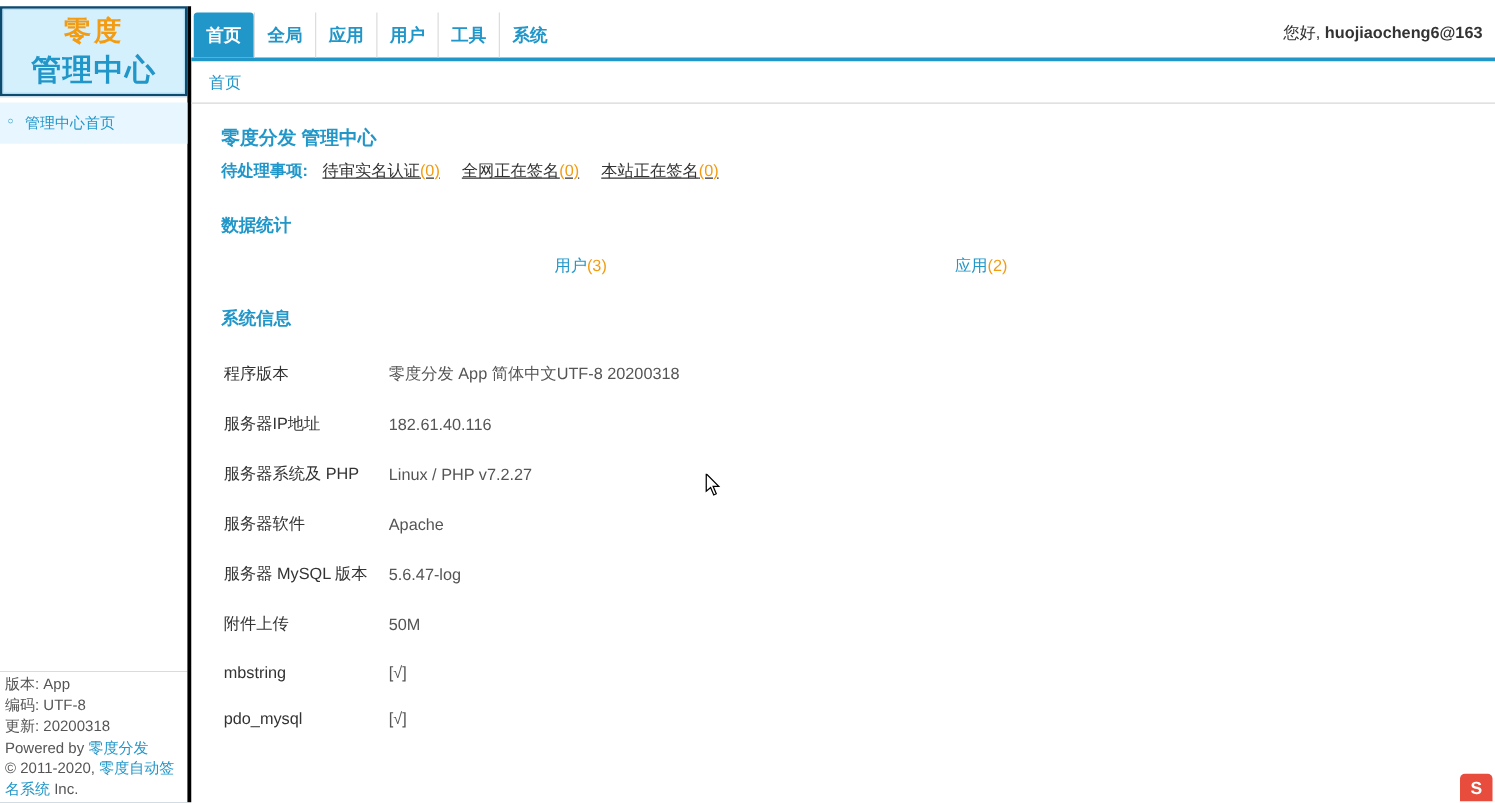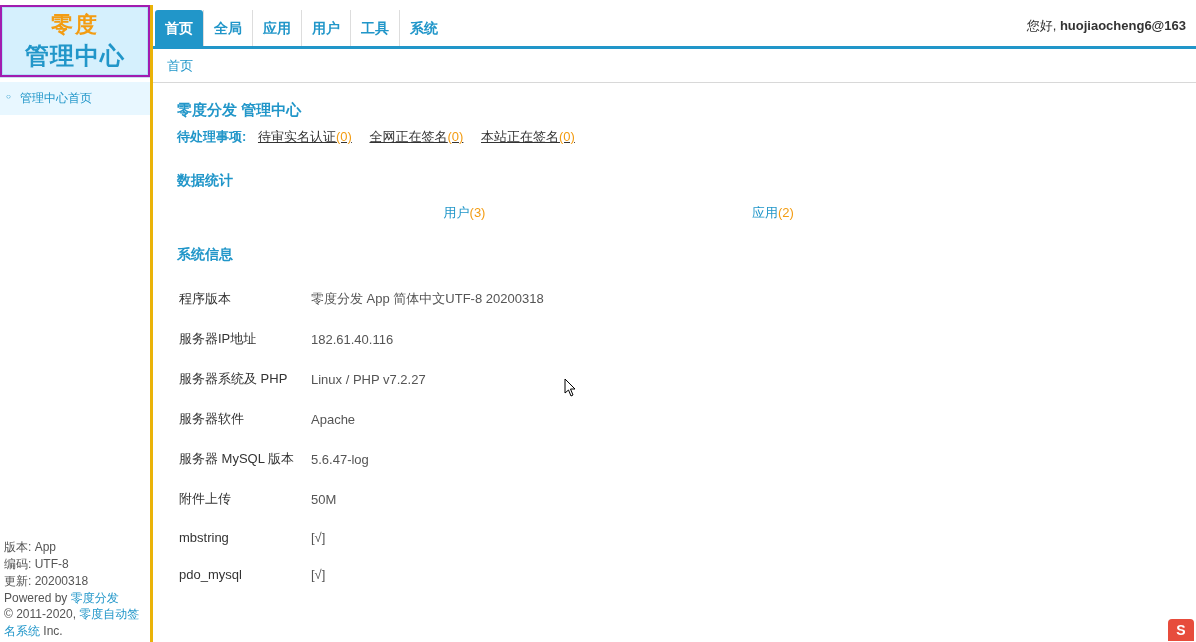--- a/index.html
+++ b/index.html
@@ -3,34 +3,34 @@
 <meta charset="utf-8">
 <style>
 * { margin: 0; padding: 0; box-sizing: border-box; }
 body { font-family: "Microsoft YaHei", Arial, sans-serif; font-size: 13px; color: #333; background: #fff; width: 1196px; height: 642px; overflow: hidden; position: relative; }
 
 .top-strip { height: 5px; background: #fff; border-bottom: 1px solid transparent; }
 
 .layout { display: flex; height: 637px; }
 
 
-.left-col { width: 150px; background: #a21caf; display: flex; flex-direction: column; }
+.left-col { width: 150px; background: #0c4a6e; display: flex; flex-direction: column; }
 .logo-box { height: 68px; background: #d5f0fd; display: flex; flex-direction: column; align-items: center; justify-content: center; border: 1px solid #b3e0f7; margin: 2px; }
 .logo-line1 { color: #f39c12; font-size: 22px; font-weight: bold; letter-spacing: 2px; }
 .logo-line2 { color: #2196c9; font-size: 24px; font-weight: bold; letter-spacing: 1px; }
 
 .side-menu { flex: 1; background: #fff; border-top: 1px solid #cde; padding-top: 4px; }
 .side-item { padding: 8px 8px 8px 20px; background: #e8f7ff; color: #2196c9; font-size: 12px; position: relative; cursor: pointer; }
 .side-item::before { content: "○"; position: absolute; left: 6px; font-size: 8px; color: #2196c9; top: 10px; }
 
 .footer-info { font-size: 12px; color: #555; padding: 2px 4px; line-height: 1.4; background: #fff; }
 .footer-info a { color: #2196c9; text-decoration: none; }
 
 
-.right-col { flex: 1; display: flex; flex-direction: column; border-left: 3px solid #eab308; }
+.right-col { flex: 1; display: flex; flex-direction: column; border-left: 3px solid #000000; }
 
 .nav-bar { height: 44px; background: #fff; display: flex; align-items: center; border-bottom: 3px solid #2196c9; padding-right: 10px; }
 .nav-tabs { display: flex; height: 100%; align-items: flex-end; padding-left: 2px; }
 .nav-tab { padding: 10px 10px 8px; color: #2196c9; font-size: 14px; font-weight: bold; cursor: pointer; border-left: 1px solid #ddd; }
 .nav-tab:first-child { border-left: none; }
 .nav-tab.active { background: #2196c9; color: #fff; border-radius: 3px 3px 0 0; border-left: none; }
 .nav-greet { margin-left: auto; font-size: 13px; color: #333; }
 .nav-greet b { font-weight: bold; }
 
 .crumb-bar { height: 34px; border-bottom: 1px solid #d8d8d8; display: flex; align-items: center; padding-left: 14px; color: #2196c9; font-size: 13px; }
@@ -42,21 +42,21 @@
 .pending-row .plabel { margin-right: 8px; }
 .pending-row a { color: #333; text-decoration: underline; font-weight: normal; margin-right: 14px; }
 .pending-row a .pnum { color: #f39c12; }
 
 .section-head { color: #2196c9; font-size: 14px; font-weight: bold; margin-bottom: 14px; }
 
 .stats-row { display: flex; margin-bottom: 24px; }
 .stats-row a { color: #2196c9; text-decoration: none; font-size: 13px; }
 .stats-row a .snum { color: #f39c12; }
 .stats-left { width: 575px; text-align: center; }
-.stats-right { flex: 1; }
+.stats-right { flex: 1; margin-left: 12px; }
 
 .info-table { width: 100%; font-size: 13px; }
 .info-table tr td { padding: 10px 0; }
 .info-table tr td:first-child { width: 130px; color: #333; }
 .info-table tr td:last-child { color: #555; }
 .check-ok { color: #2e9a2e; }
 
 .cursor { position: absolute; left: 564px; top: 379px; pointer-events: none; }
 .cursor svg { width: 14px; height: 18px; }
 

